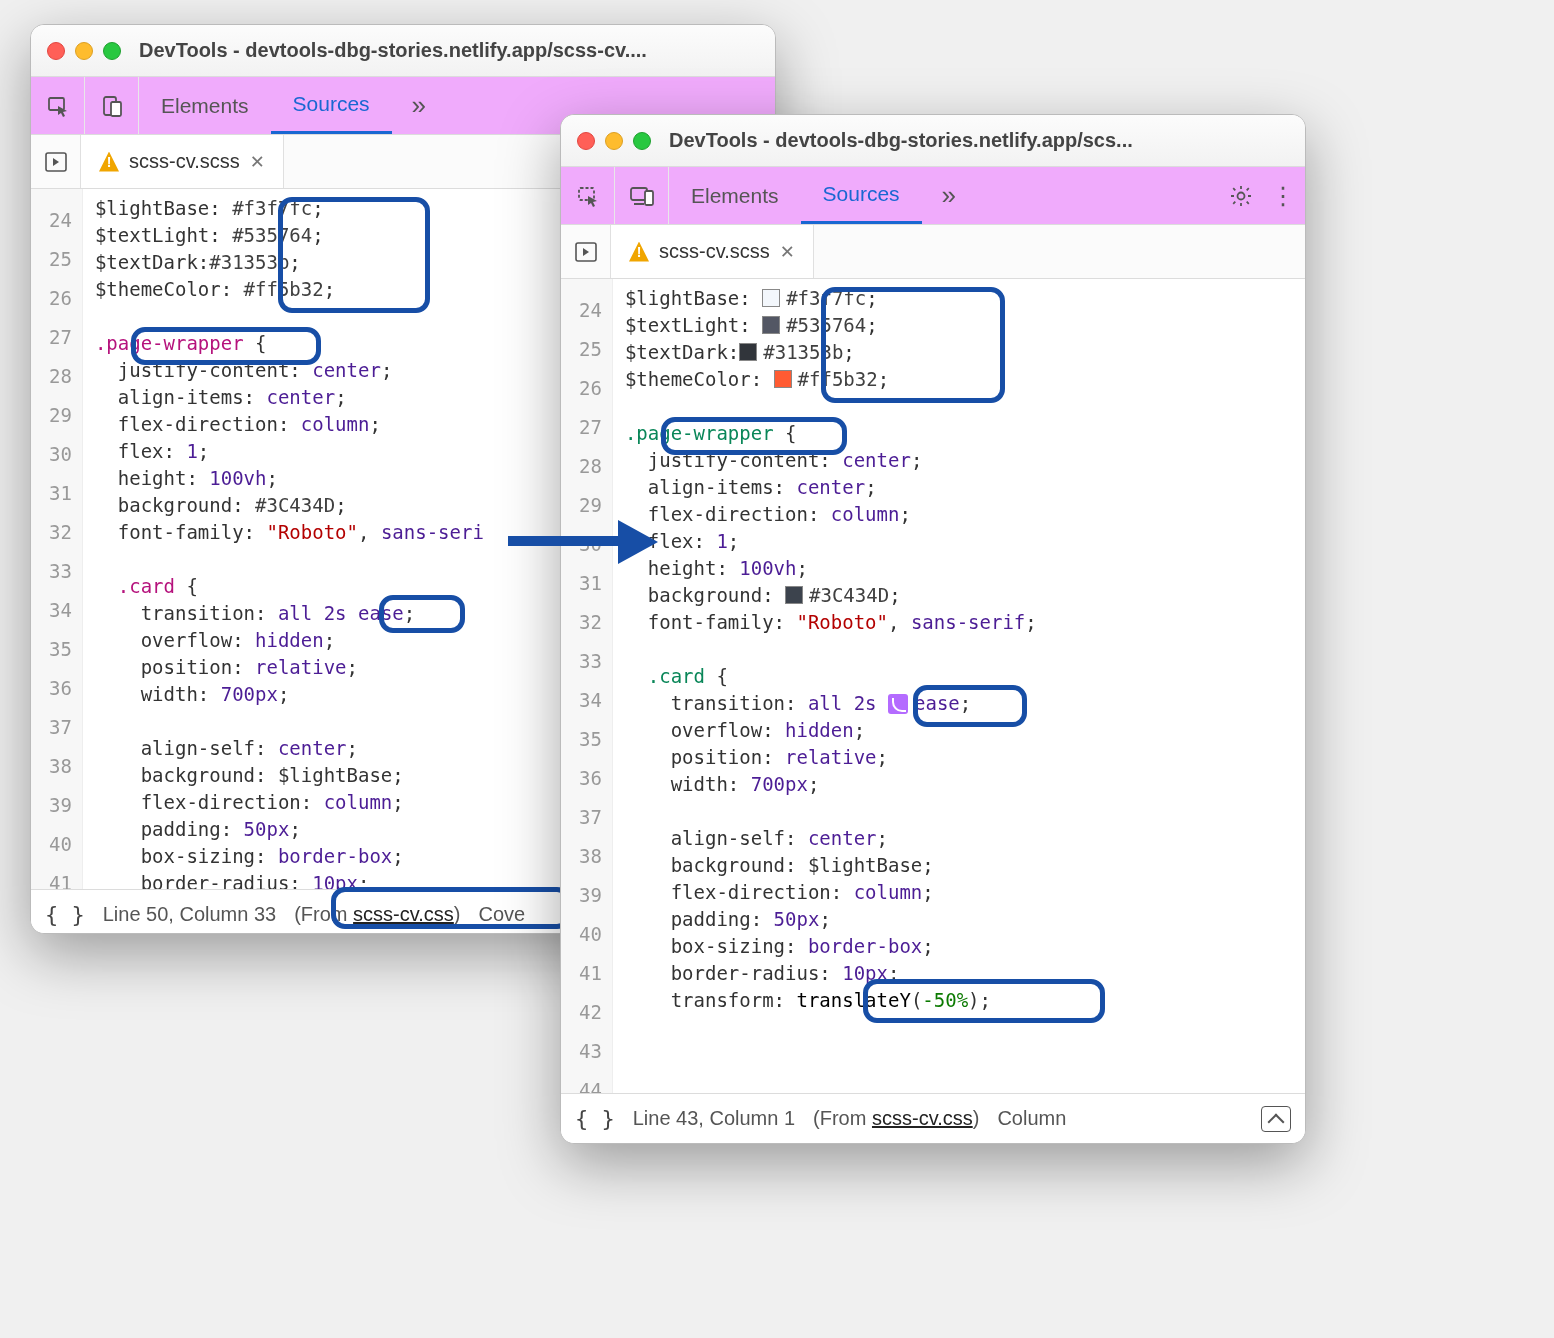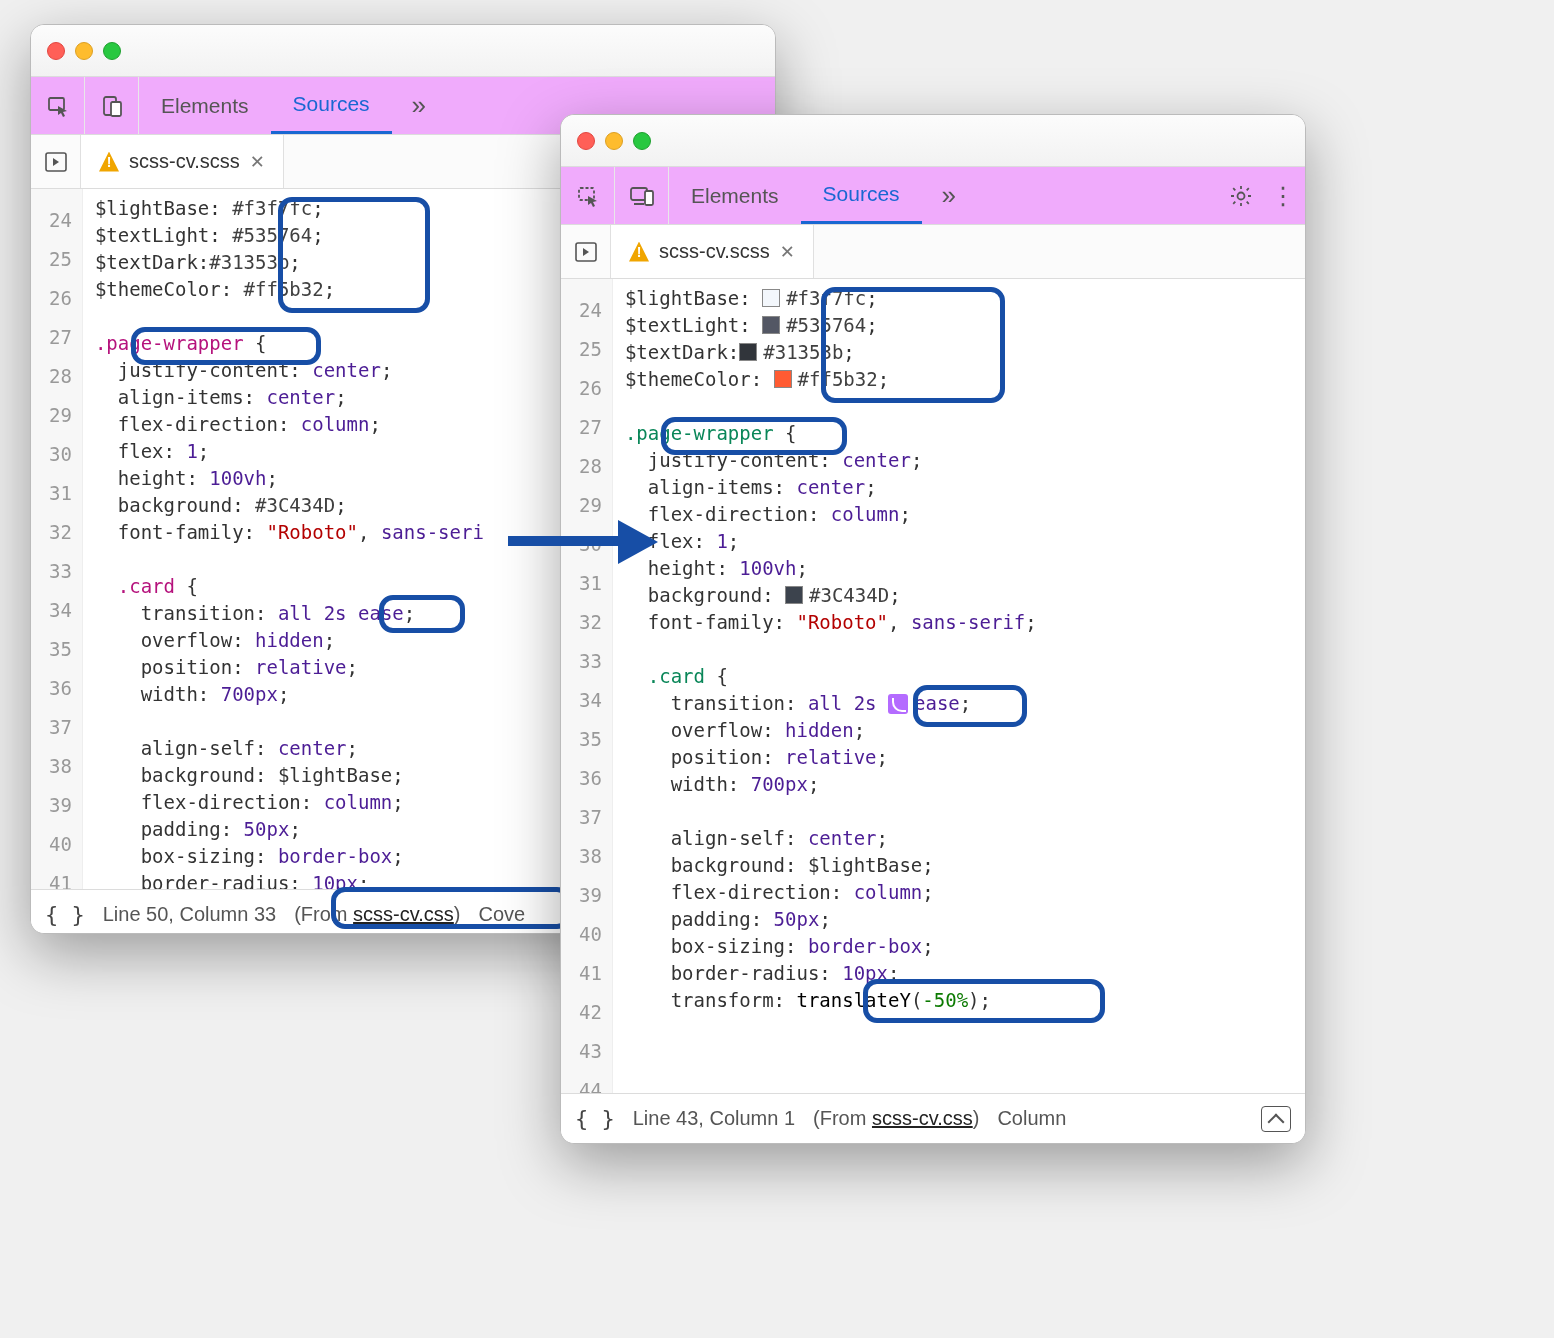--- a/index.html
+++ b/index.html
@@ -183,20 +183,21 @@
 </head>
 <body>
 
 <div class="window win-left">
   <div class="titlebar">
     <div class="traffic">
       <div class="tl red"></div>
       <div class="tl yel"></div>
       <div class="tl grn"></div>
     </div>
+    <span>DevTools - devtools-dbg-stories.netlify.app/scss-cv....</span>
   </div>
   <div class="tabbar">
     <div class="iconbtn">
       <svg width="24" height="24" viewBox="0 0 24 24" fill="none" stroke="#555" stroke-width="1.8">
           <rect x="3" y="4" width="15" height="12" rx="1.5"></rect>
           <path d="M12 12 L21 17 L17 18 L19 22 L17 23 L15 19 L12 21 Z" fill="#555" stroke="none"></path>
         </svg>
     </div>
     <div class="iconbtn">
       <svg width="24" height="24" viewBox="0 0 24 24" fill="none" stroke="#555" stroke-width="1.8">
@@ -272,20 +273,21 @@
     <div class="head"></div>
 </div>
 
 <div class="window win-right">
   <div class="titlebar">
     <div class="traffic">
       <div class="tl red"></div>
       <div class="tl yel"></div>
       <div class="tl grn"></div>
     </div>
+    <span>DevTools - devtools-dbg-stories.netlify.app/scs...</span>
   </div>
   <div class="tabbar">
     <div class="iconbtn">
       <svg width="24" height="24" viewBox="0 0 24 24" fill="none" stroke="#555" stroke-width="1.8" stroke-dasharray="3 2">
           <rect x="3" y="4" width="15" height="12" rx="1.5"></rect>
           <path d="M12 12 L21 17 L17 18 L19 22 L17 23 L15 19 L12 21 Z" fill="#555" stroke="none"></path>
         </svg>
     </div>
     <div class="iconbtn">
       <svg width="26" height="24" viewBox="0 0 26 24" fill="none" stroke="#555" stroke-width="1.8">

